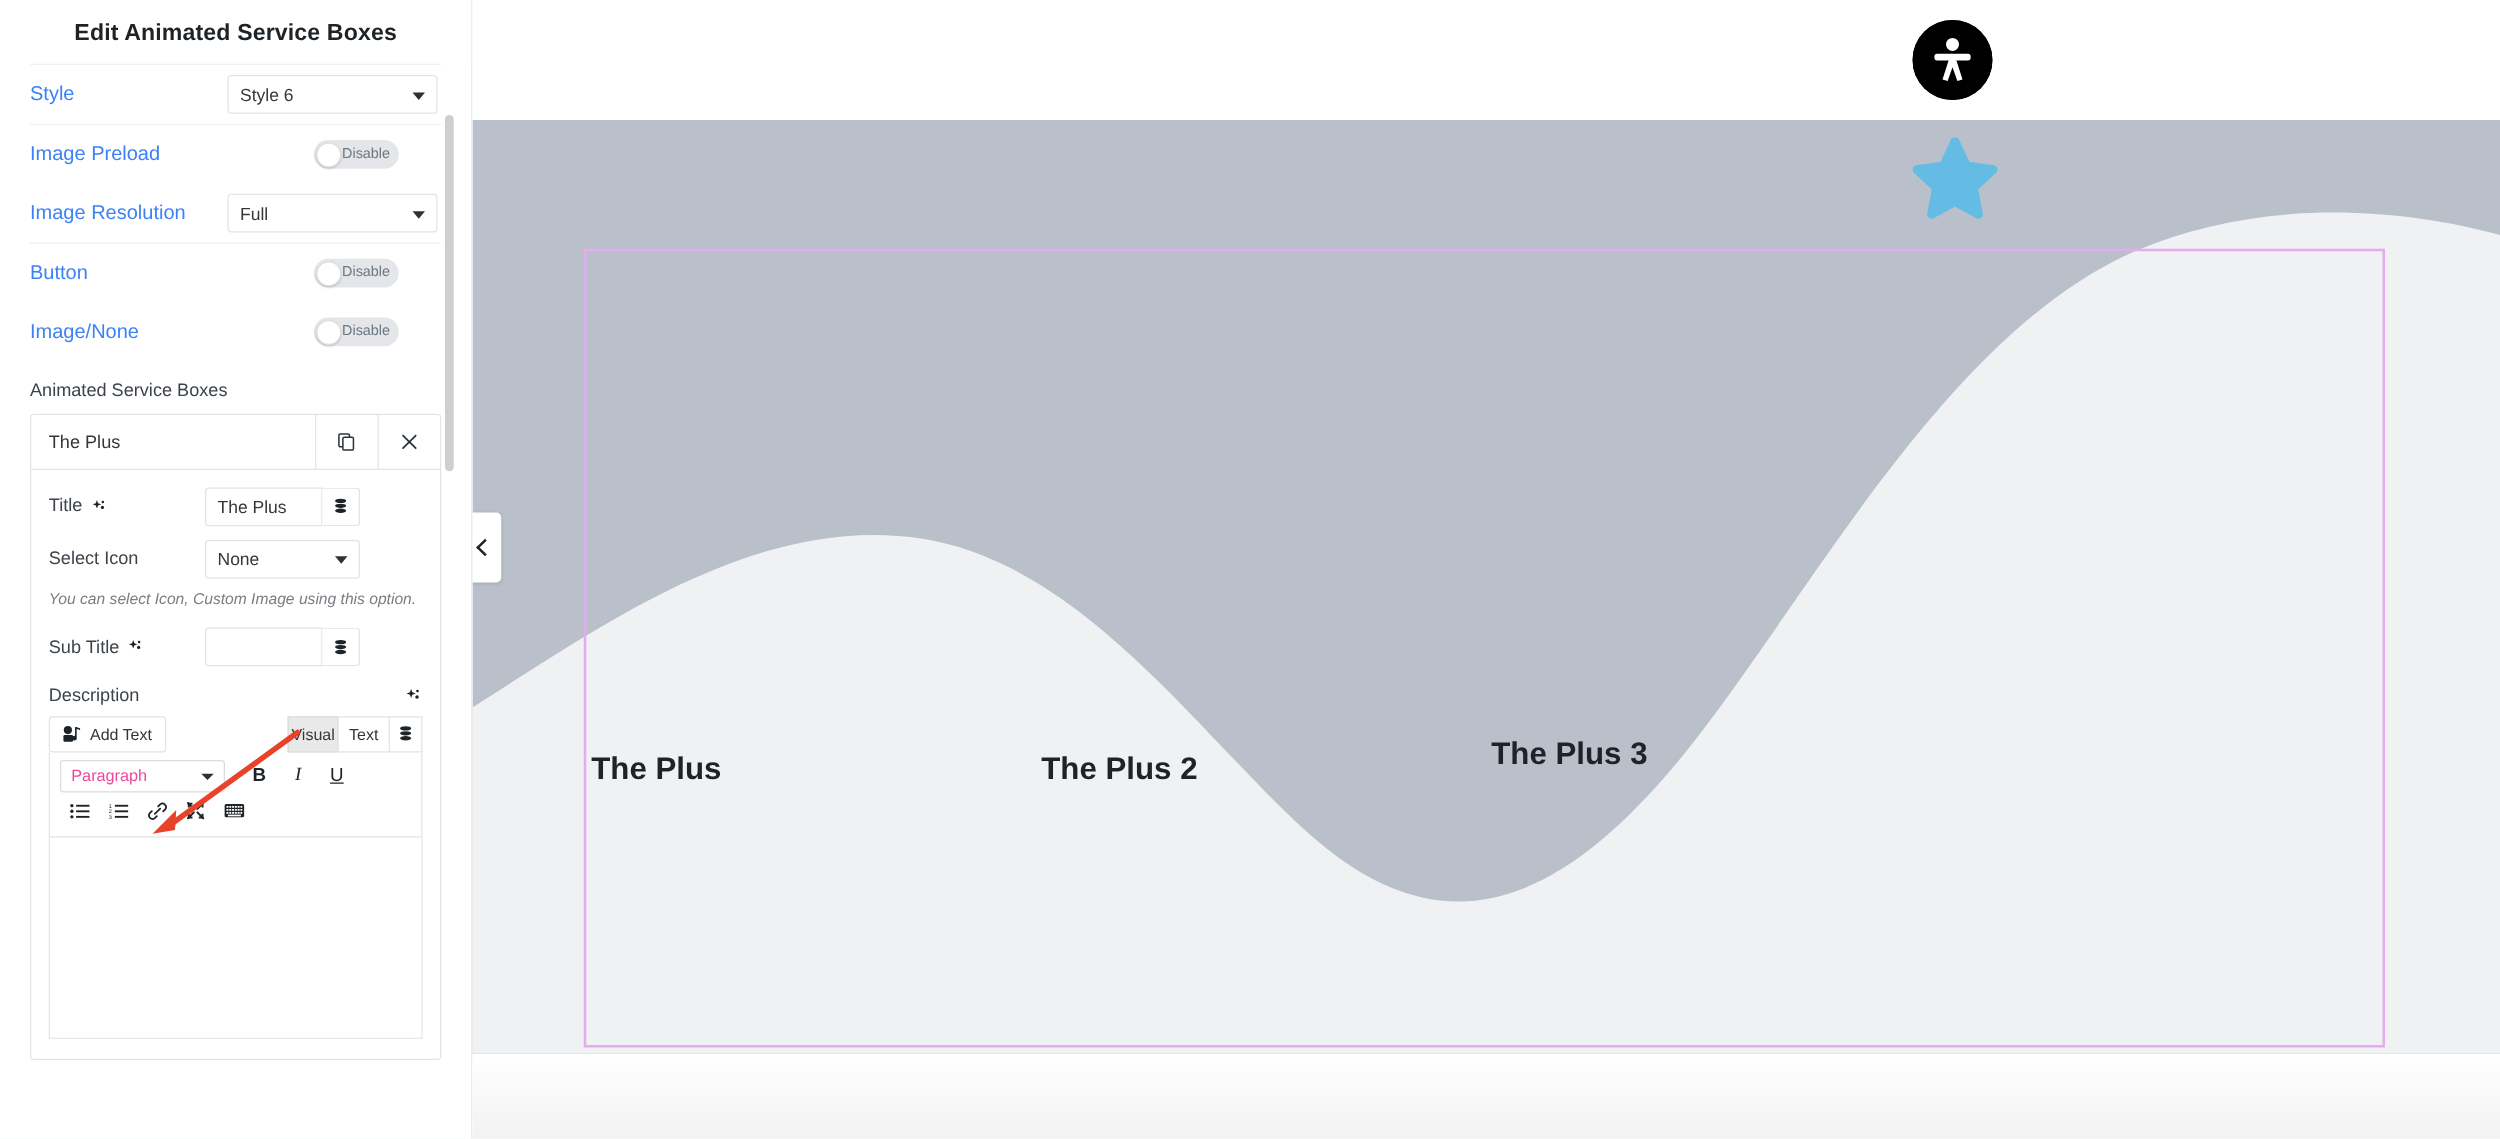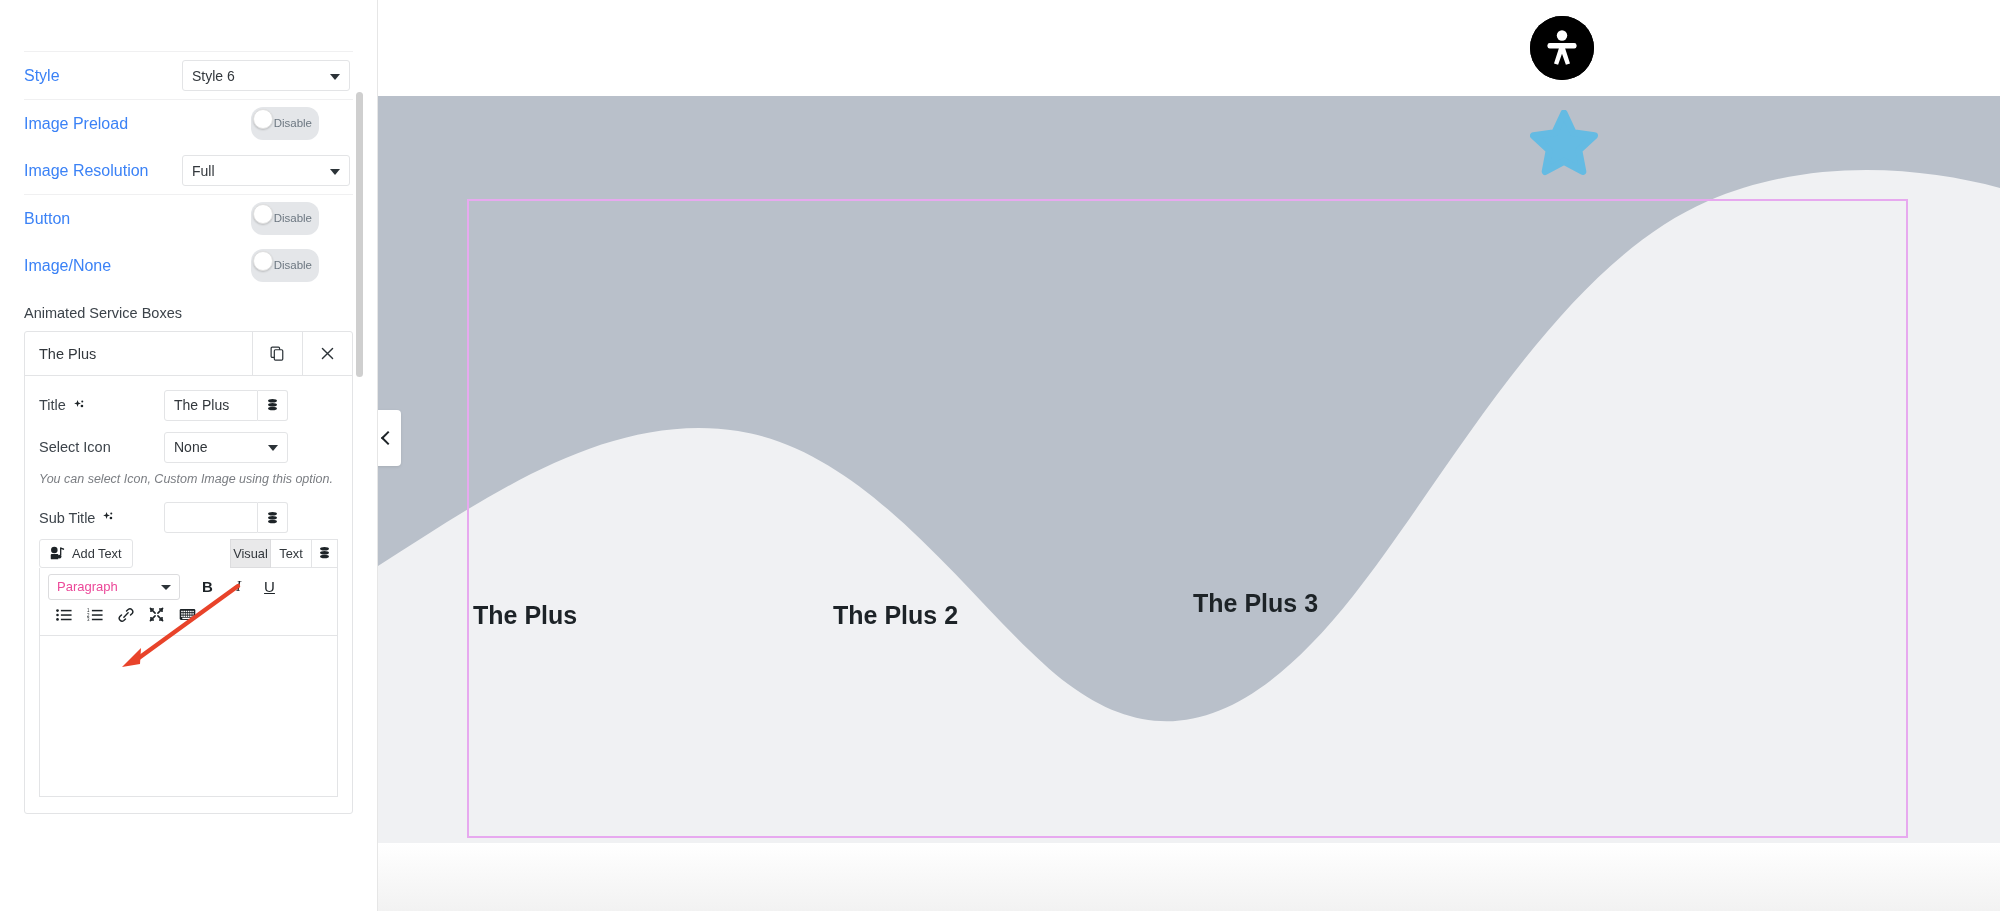--- a/index.html
+++ b/index.html
@@ -47,21 +47,21 @@
     font-size:14px;color:#32373c;
   }
   .select .caret{
     position:absolute;right:9px;top:50%;margin-top:-2px;
     width:0;height:0;border-left:5.5px solid transparent;border-right:5.5px solid transparent;
     border-top:6px solid #2c3338;
   }
 
   
   .toggle{
-    position:relative;width:68px;height:33px;border-radius:12px;
+    position:relative;width:68px;height:23px;border-radius:12px;
     background:#e4e6e9;display:flex;align-items:center;justify-content:flex-end;
     padding-right:7px;box-sizing:border-box;
     margin-left:auto;margin-right:34px;
   }
   .toggle .knob{
     position:absolute;left:1.5px;top:1.5px;width:20px;height:20px;border-radius:50%;
     background:#fff;box-shadow:0 1px 2px rgba(0,0,0,.18);border:1px solid #e0e0e0;box-sizing:border-box;
   }
   .toggle .tlabel{font-size:11.5px;color:#6c7781;line-height:1;}
 
@@ -210,20 +210,23 @@
   
   .arrow{position:absolute;left:0;top:0;width:378px;height:911px;pointer-events:none;}
 </style>
 </head>
 <body>
 
 <div class="app">
 
   <div class="panel">
 
+    <div class="panel-header">
+      <div class="panel-title">Edit Animated Service Boxes</div>
+    </div>
 
     <div class="panel-body">
 
       <div class="row sep">
         <div class="row-label">Style</div>
         <div class="row-ctrl">
           <div class="select">
             <span>Style 6</span>
             <span class="caret"></span>
           </div>
@@ -341,20 +344,28 @@
               <div class="dbbtn">
                 <svg width="13" height="14" viewBox="0 0 14 16">
                   <ellipse cx="7" cy="3.1" rx="5.1" ry="2.0" fill="#1d2327"></ellipse>
                   <ellipse cx="7" cy="7.6" rx="5.1" ry="2.0" fill="#1d2327"></ellipse>
                   <ellipse cx="7" cy="12.1" rx="5.1" ry="2.0" fill="#1d2327"></ellipse>
                 </svg>
               </div>
             </div>
           </div>
 
+          <div class="desc-head">
+            <span>Description</span>
+            <svg width="14" height="14" viewBox="0 0 16 16">
+              <path d="M5.6 1.3 L6.7 4.4 L9.8 5.5 L6.7 6.6 L5.6 9.7 L4.5 6.6 L1.4 5.5 L4.5 4.4 Z" fill="#1d2327"></path>
+              <circle cx="11.4" cy="3.2" r="1.25" fill="#1d2327"></circle>
+              <circle cx="11.0" cy="8.6" r="1.6" fill="#1d2327"></circle>
+            </svg>
+          </div>
 
           <div class="editor-bar">
             <div class="addmedia">
               <svg width="15" height="15" viewBox="0 0 16 16">
                 <circle cx="4.6" cy="4.3" r="3.5" fill="#1d2327"></circle>
                 <rect x="0.8" y="8.6" width="8.2" height="5.6" rx="1" fill="#1d2327"></rect>
                 <path d="M11.4 1.6 L11.4 10.2" stroke="#1d2327" stroke-width="1.4"></path>
                 <path d="M11.4 1.6 L15.0 2.7 L15.0 4.3 L11.4 3.2 Z" fill="#1d2327"></path>
                 <circle cx="10.2" cy="11.2" r="2.0" fill="#1d2327"></circle>
               </svg>

